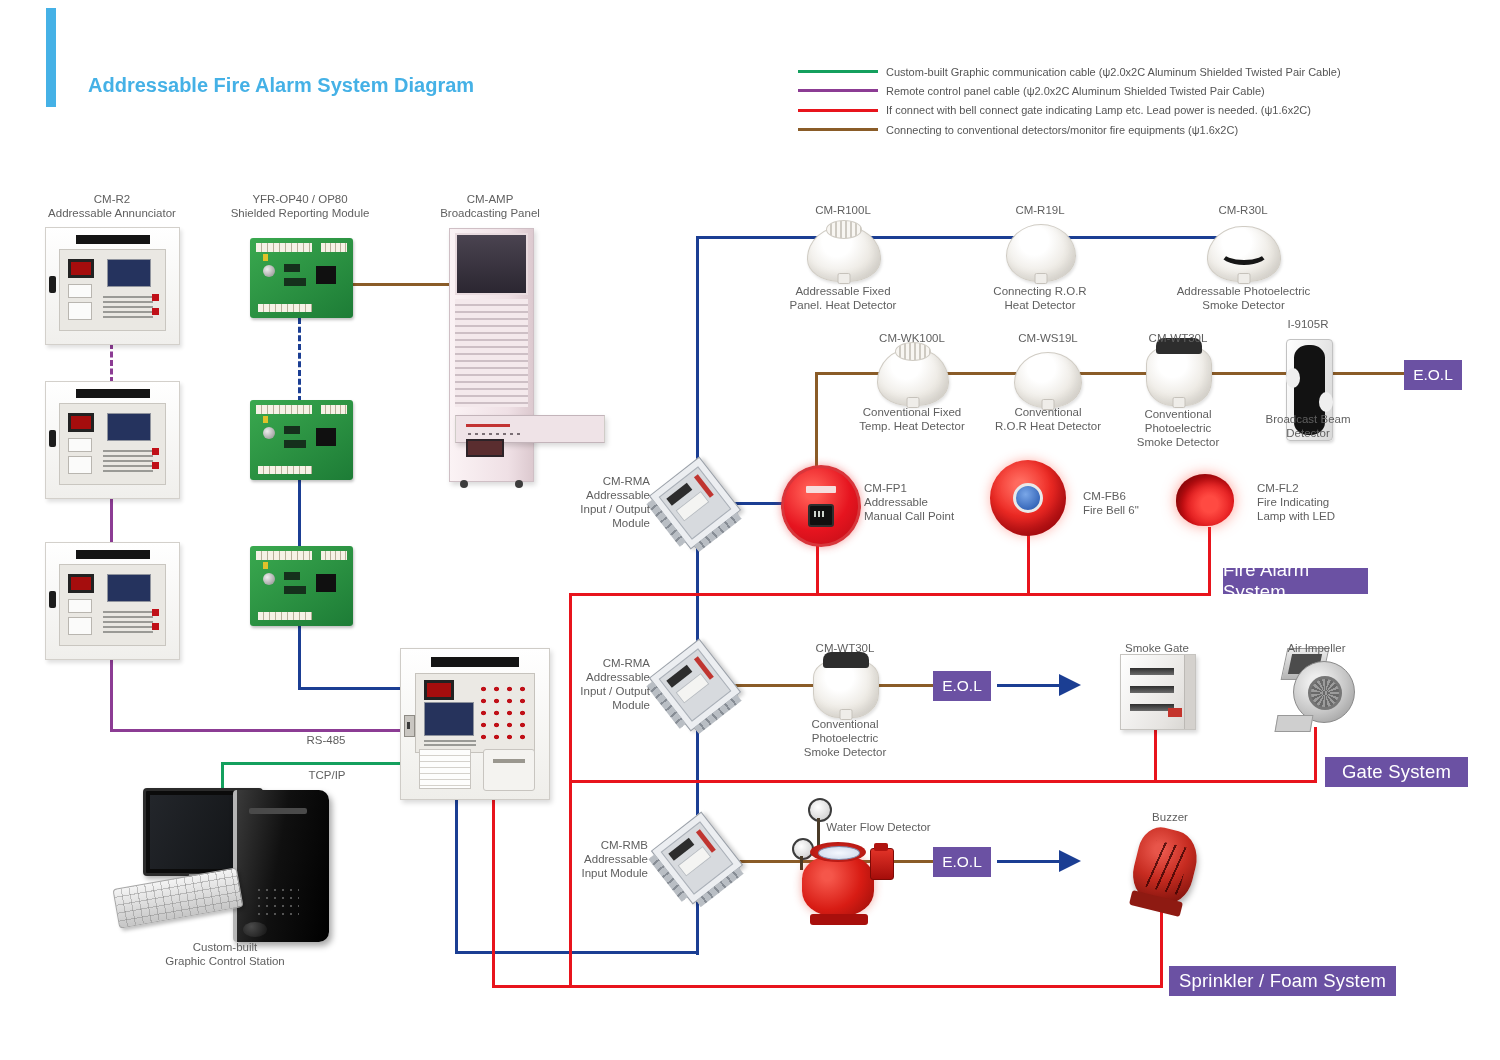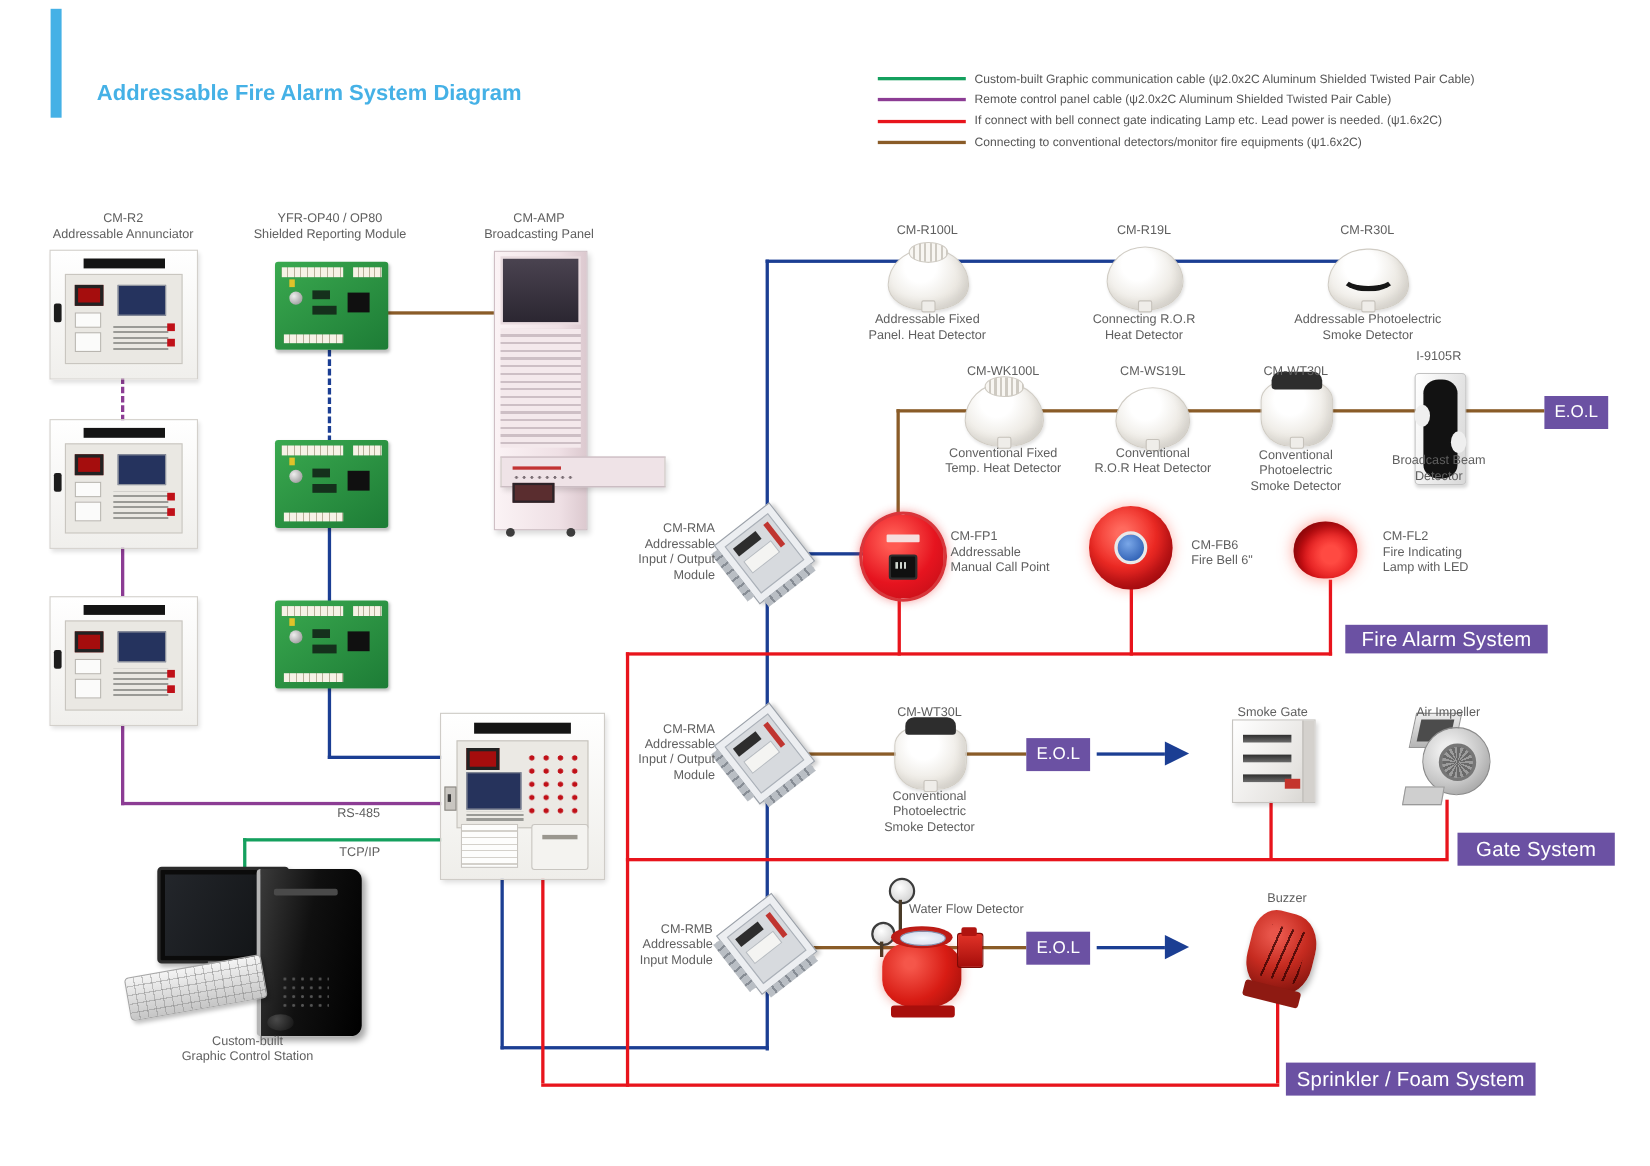--- a/index.html
+++ b/index.html
@@ -520,17 +520,17 @@
   <div class="lbl" style="left:806px;top:820px;width:145px">Water Flow Detector</div>
   <div class="lbl" style="left:1135px;top:810px;width:70px">Buzzer</div>
   <div class="lbl" style="left:286px;top:733px;width:80px">RS-485</div>
   <div class="lbl" style="left:287px;top:768px;width:80px">TCP/IP</div>
   <div class="lbl" style="left:130px;top:940px;width:190px">Custom-built
 Graphic Control Station</div>
 
   <div class="eol" style="left:1404px;top:360px;width:58px;height:30px">E.O.L</div>
   <div class="eol" style="left:933px;top:671px;width:58px;height:30px">E.O.L</div>
   <div class="eol" style="left:933px;top:847px;width:58px;height:30px">E.O.L</div>
-  <div class="banner" style="left:1223px;top:568px;width:184px;height:26px">Fire Alarm System</div>
+  <div class="banner" style="left:1223px;top:568px;width:145px;height:26px">Fire Alarm System</div>
   <div class="banner" style="left:1325px;top:757px;width:143px;height:30px">Gate System</div>
   <div class="banner" style="left:1169px;top:966px;width:227px;height:30px">Sprinkler / Foam System</div>
 
 </div>
 
 </body></html>

